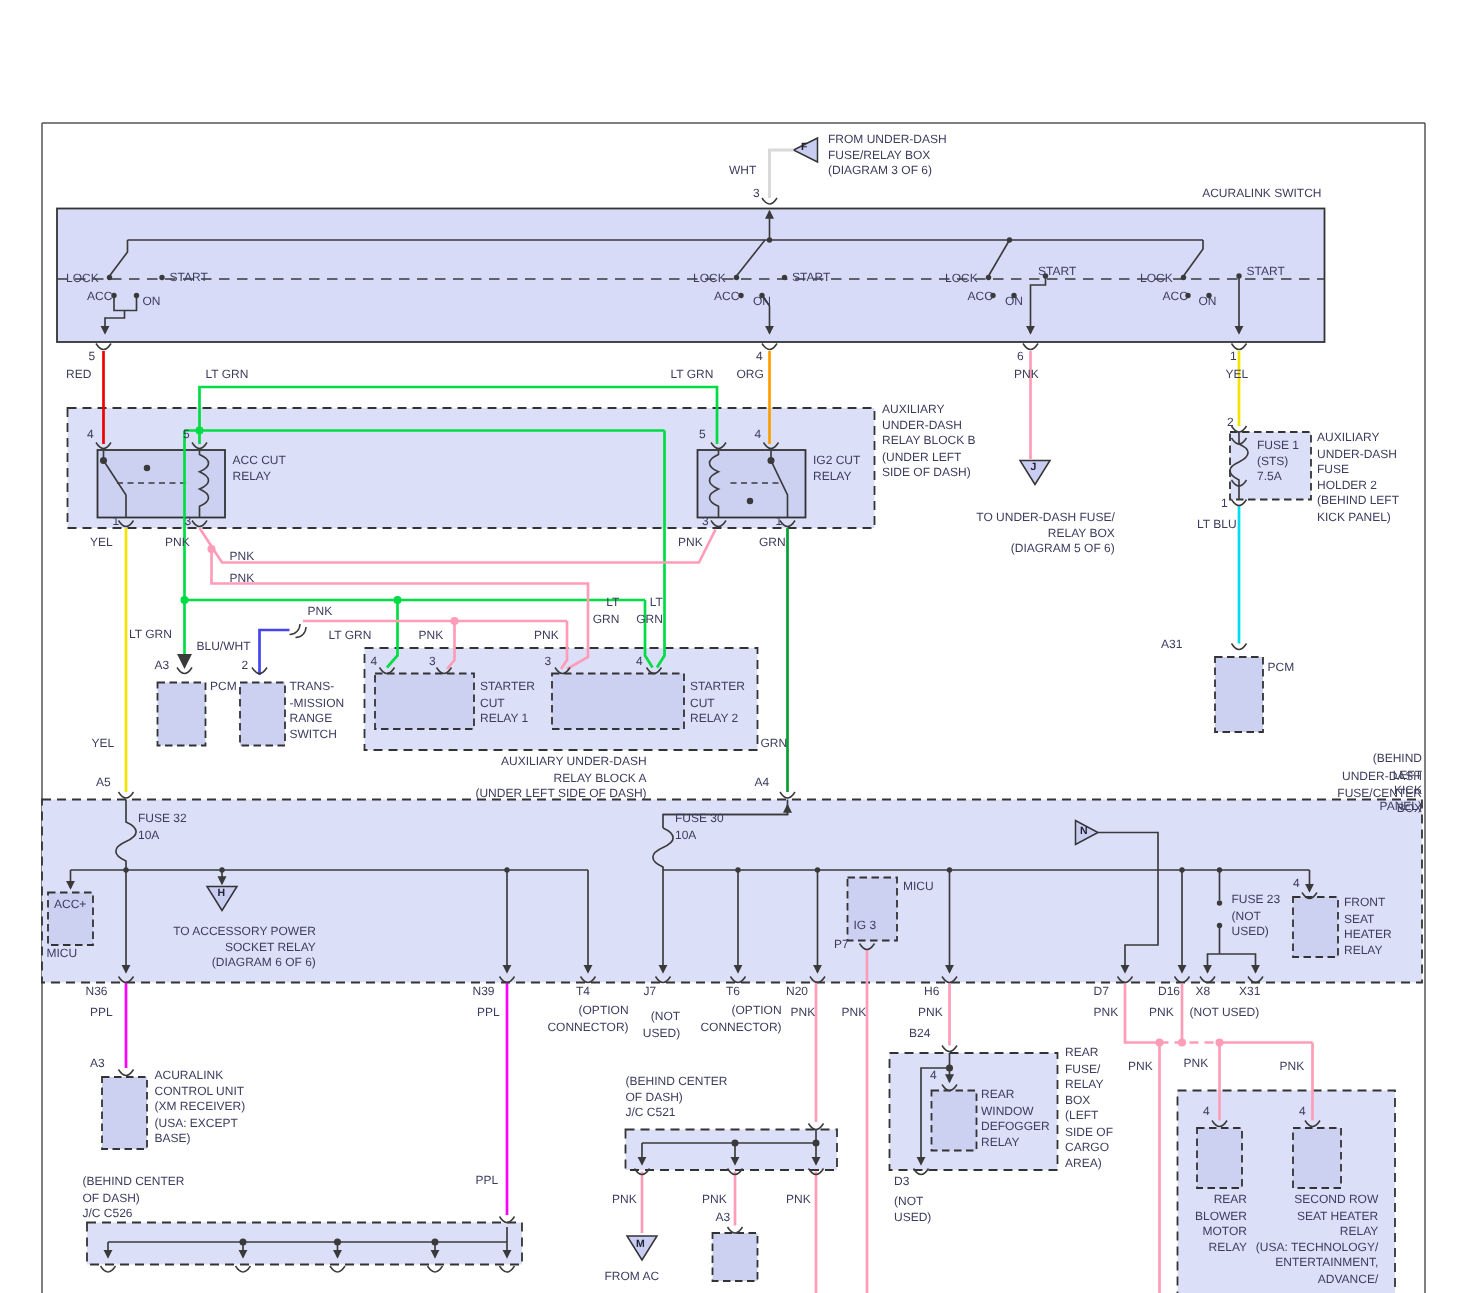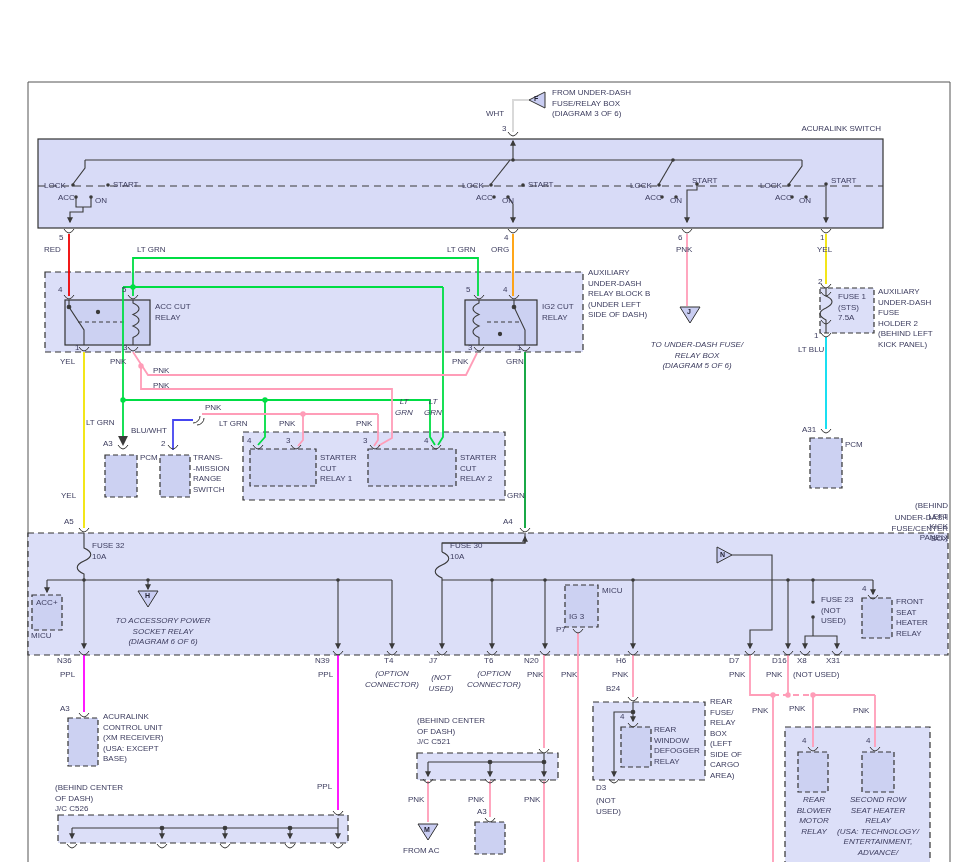--- a/index.html
+++ b/index.html
@@ -3,21 +3,21 @@
 <meta charset="utf-8">
 <style>
   html,body{margin:0;padding:0;background:#fff;}
   #stage{position:relative;width:979px;height:862px;overflow:hidden;
          font-family:"Liberation Sans",sans-serif;background:#fff;}
   #titlebar{position:absolute;left:0;top:0;width:979px;height:60px;background:#d4d4d5;}
   #titlebar .t{position:absolute;left:230px;top:19px;font-size:15px;color:#3a3a3a;}
   svg{position:absolute;left:0;top:0;}
   .lbl{position:absolute;font-size:8px;line-height:10.5px;color:#3c3c5e;
        white-space:pre-line;z-index:5;}
-  .ca{transform:translateX(-50%);text-align:center;font-style:italic;}
+  .ca{transform:translateX(-50%);text-align:right;}
   .ra{transform:translateX(-100%);text-align:right;}
   .tl{font-size:7px;font-weight:bold;color:#223;line-height:8px;}
 </style>
 </head>
 <body>
 
 <div id="stage">
 
   <svg width="979" height="862" viewBox="0 0 979 862">
     <defs>
@@ -362,21 +362,21 @@
 (STS)
 7.5A</span>
   <span class="lbl" style="left:878px;top:287px">AUXILIARY
 UNDER-DASH
 FUSE
 HOLDER 2
 (BEHIND LEFT
 KICK PANEL)</span>
   <span class="lbl" style="left:814px;top:331px">1</span>
   <span class="lbl" style="left:798px;top:345px">LT BLU</span>
-  <span class="lbl" style="left:802px;top:425px">A31</span>
+  <span class="lbl" style="left:774px;top:425px">A31</span>
   <span class="lbl" style="left:845px;top:440px">PCM</span>
 
   <span class="lbl" style="left:86px;top:418px">LT GRN</span>
   <span class="lbl" style="left:131px;top:426px">BLU/WHT</span>
   <span class="lbl" style="left:205px;top:403px">PNK</span>
   <span class="lbl" style="left:219px;top:419px">LT GRN</span>
   <span class="lbl" style="left:279px;top:419px">PNK</span>
   <span class="lbl" style="left:356px;top:419px">PNK</span>
   <span class="lbl ca" style="left:404px;top:397px">LT
 GRN</span>
@@ -392,20 +392,23 @@
   <span class="lbl" style="left:247px;top:436px">4</span>
   <span class="lbl" style="left:286px;top:436px">3</span>
   <span class="lbl" style="left:320px;top:453px">STARTER
 CUT
 RELAY 1</span>
   <span class="lbl" style="left:363px;top:436px">3</span>
   <span class="lbl" style="left:424px;top:436px">4</span>
   <span class="lbl" style="left:460px;top:453px">STARTER
 CUT
 RELAY 2</span>
+  <span class="lbl ca" style="left:374px;top:503px">AUXILIARY UNDER-DASH
+RELAY BLOCK A
+(UNDER LEFT SIDE OF DASH)</span>
   <span class="lbl" style="left:61px;top:491px">YEL</span>
   <span class="lbl" style="left:64px;top:517px">A5</span>
   <span class="lbl" style="left:507px;top:491px">GRN</span>
   <span class="lbl" style="left:503px;top:517px">A4</span>
   <span class="lbl ra" style="left:948px;top:501px">(BEHIND LEFT KICK PANEL)</span>
   <span class="lbl ra" style="left:948px;top:513px">UNDER-DASH FUSE/CENTER BOX</span>
 
   <span class="lbl" style="left:92px;top:541px">FUSE 32
 10A</span>
   <span class="lbl" style="left:36px;top:598px">ACC+</span>

